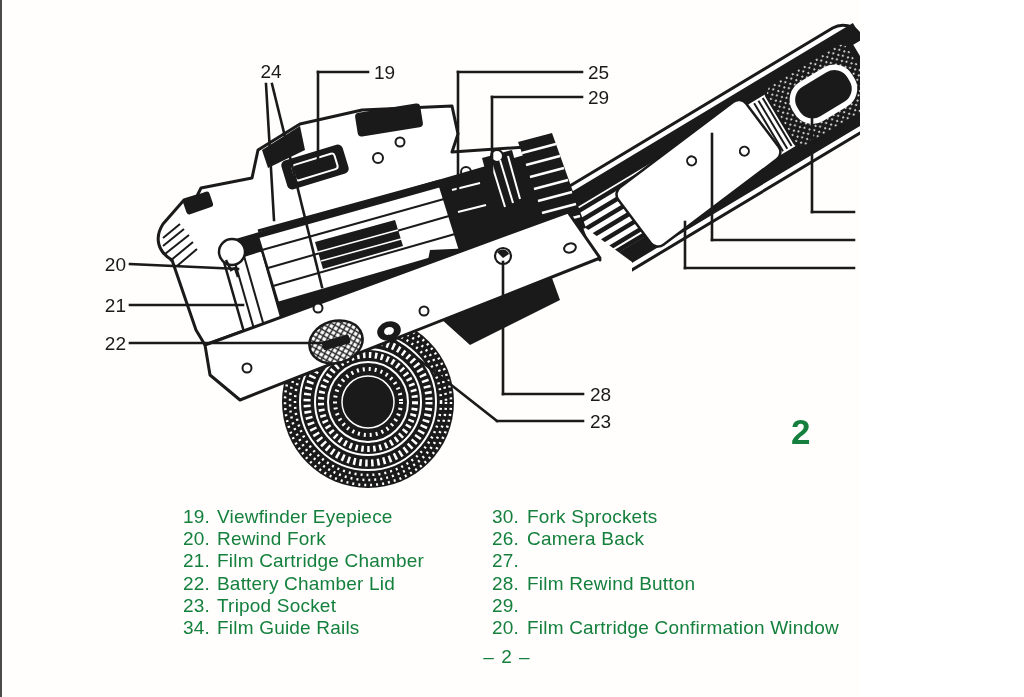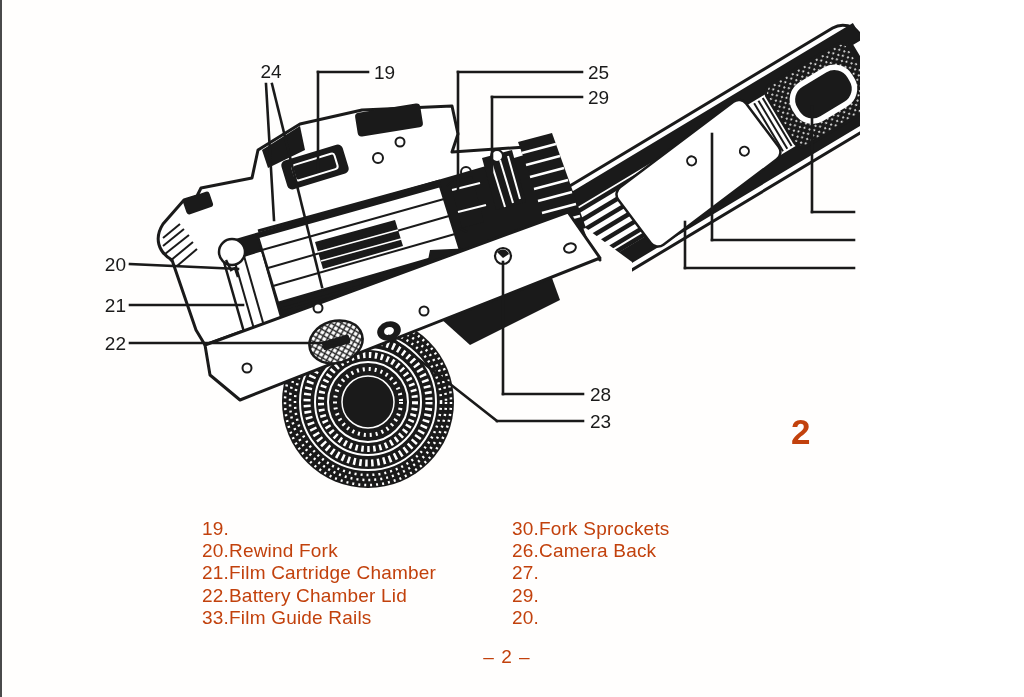--- a/index.html
+++ b/index.html
@@ -1,25 +1,25 @@
 <!DOCTYPE html>
 <html><head>
 <meta charset="utf-8">
 <style>
   html,body{margin:0;padding:0;background:#fff;}
   .page{
     position:relative;width:860px;height:697px;background:#fffefd;
-    font-family:"Liberation Sans",sans-serif;color:#c2410c;overflow:hidden;
+    font-family:"Liberation Sans",sans-serif;color:#15803d;overflow:hidden;
   }
   .scan-edge{position:absolute;left:0;top:0;width:2px;height:697px;background:#4a4a4a;}
   svg.diagram{position:absolute;left:0;top:0;}
   .leader{stroke:#1a1a1a;stroke-width:2.6;fill:none;stroke-linecap:square;}
   .callout{font-family:"Liberation Sans",sans-serif;font-size:19px;fill:#1a1a1a;}
-  .legend-col{position:absolute;top:506px;list-style:none;margin:12px;padding:0;
-    font-size:19px;line-height:22.2px;letter-spacing:0.2px;text-align:right;}
+  .legend-col{position:absolute;top:506px;list-style:none;margin:0;padding:0;
+    font-size:19px;line-height:22.2px;letter-spacing:0.2px;}
   .legend-col.left{left:183px;}
   .legend-col.right{left:492px;}
   .legend-col li{display:flex;}
   .legend-col .num{display:inline-block;width:34px;flex:0 0 34px;}
   .legend-col.right .num{width:35px;flex-basis:35px;}
   .figure-number{position:absolute;left:791px;top:412px;font-size:35px;font-weight:bold;}
   .footer{position:absolute;left:0;top:646px;width:1014px;text-align:center;font-size:19px;letter-spacing:1px;}
 </style>
 </head>
 <body>
@@ -234,52 +234,62 @@
         <line x1="497" y1="421" x2="389" y2="336" class="leader"></line>
         <text x="590" y="428" text-anchor="start" class="callout">23</text>
       </g>
   </svg>
 
   <div class="figure-number">2</div>
 
   <ul class="legend-col left">
     <li>
         <span class="num">19.</span>
+        <span>Viewfinder Eyepiece</span>
       </li>
     <li>
         <span class="num">20.</span>
         <span>Rewind Fork</span>
       </li>
     <li>
         <span class="num">21.</span>
         <span>Film Cartridge Chamber</span>
       </li>
     <li>
         <span class="num">22.</span>
         <span>Battery Chamber Lid</span>
       </li>
     <li>
-        <span class="num">33.</span>
+        <span class="num">23.</span>
+        <span>Tripod Socket</span>
+      </li>
+    <li>
+        <span class="num">34.</span>
         <span>Film Guide Rails</span>
       </li>
   </ul>
   <ul class="legend-col right">
     <li>
         <span class="num">30.</span>
         <span>Fork Sprockets</span>
       </li>
     <li>
         <span class="num">26.</span>
         <span>Camera Back</span>
       </li>
     <li>
         <span class="num">27.</span>
       </li>
     <li>
+        <span class="num">28.</span>
+        <span>Film Rewind Button</span>
+      </li>
+    <li>
         <span class="num">29.</span>
       </li>
     <li>
         <span class="num">20.</span>
+        <span>Film Cartridge Confirmation Window</span>
       </li>
   </ul>
 
   <div class="footer">– 2 –</div>
 </div>
 
 </body></html>

